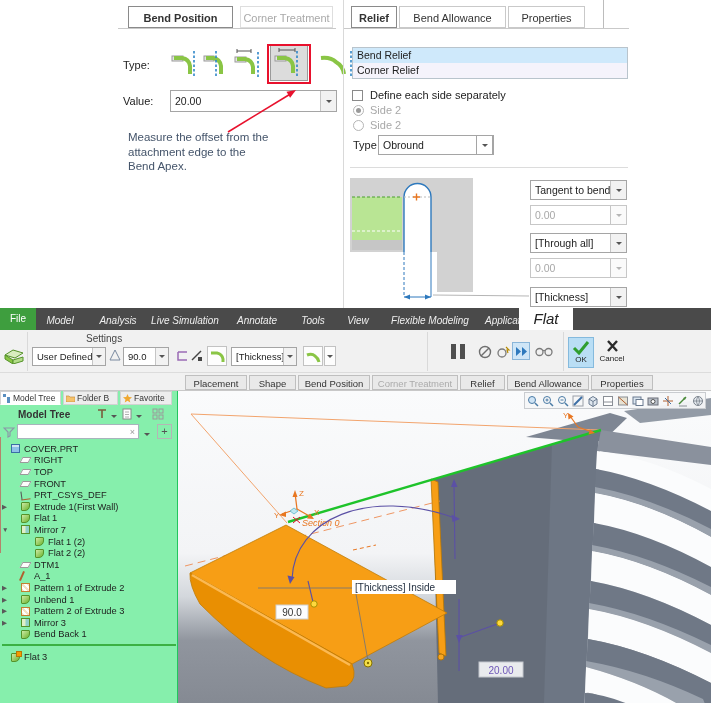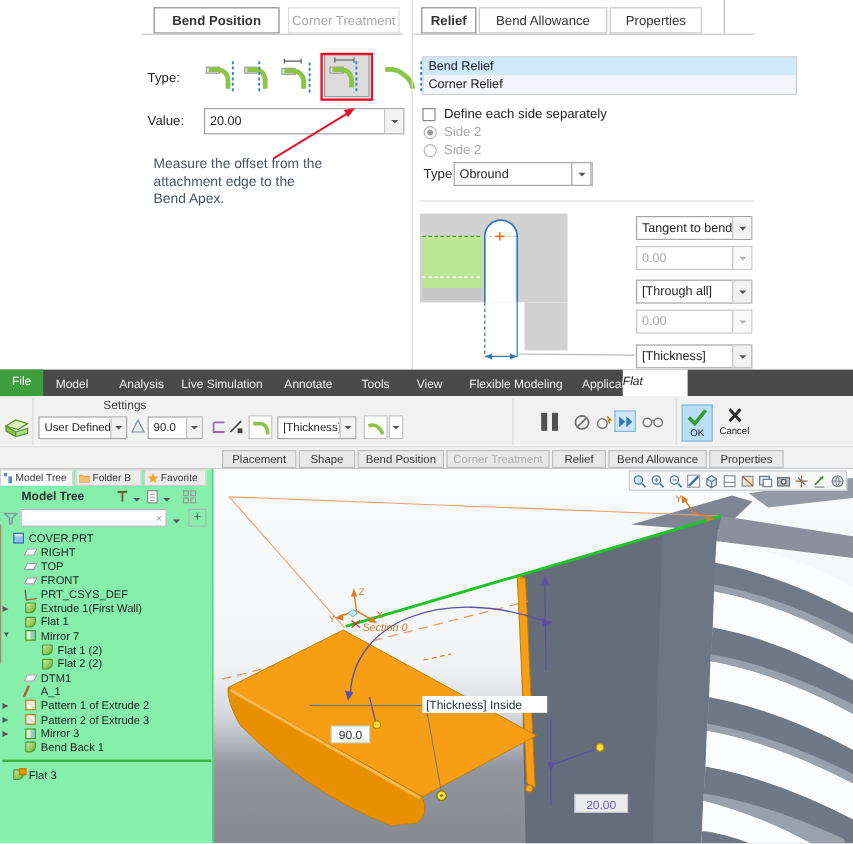--- a/index.html
+++ b/index.html
@@ -16,23 +16,23 @@
   .cmb .val{flex:1;overflow:hidden;white-space:nowrap;}
   .cmb .arw{width:15px;align-self:stretch;border-left:1px solid #c5c5c5;background:#f2f2f2;display:flex;align-items:center;justify-content:center;}
   .tri{width:0;height:0;border:3.5px solid transparent;border-top-color:#555;margin-top:3px;}
   .cmb.dis{border-color:#c7c7c7;color:#a8a8a8;}
   .cmb.dis .tri{border-top-color:#b5b5b5;}
   
   .ticon{position:absolute;width:30px;height:36px;display:flex;align-items:center;justify-content:center;}
   .ticon.sel{background:#dcdcdc;border:1px solid #9a9a9a;box-sizing:border-box;}
   
   .ribbon{position:absolute;left:0;top:308px;width:711px;height:22px;background:#4a4a4a;}
-  .rmenu{position:absolute;top:2px;height:22px;line-height:22px;color:#efefef;font-size:10px;transform:translateX(-50%);white-space:nowrap;}
+  .rmenu{position:absolute;top:2px;height:22px;line-height:22px;color:#efefef;font-size:10px;transform:translateX(-50%);white-space:nowrap;font-style:italic;}
   .filetab{position:absolute;left:0;top:0;width:36px;height:22px;line-height:22px;text-align:center;color:#fff;background:#3e9e3e;font-size:10px;}
-  .flattab{position:absolute;left:519px;top:0;width:54px;height:24px;line-height:22px;background:#fff;color:#222;font-style:italic;font-size:10px;}
+  .flattab{position:absolute;left:519px;top:0;width:54px;height:24px;line-height:22px;text-align:center;background:#fff;color:#222;font-style:italic;font-size:15px;}
   
   .dash{position:absolute;left:0;top:330px;width:711px;height:43px;background:#f1f1f1;border-bottom:1px solid #dcdcdc;box-sizing:border-box;}
   .dtabs{position:absolute;left:0;top:373px;width:711px;height:18px;background:#f1f1f1;border-bottom:1px solid #c8c8c8;box-sizing:border-box;}
   .dbtab{position:absolute;top:2px;height:15px;line-height:15px;text-align:center;font-size:9.5px;background:#e9e9e9;border:1px solid #bfbfbf;box-sizing:border-box;color:#333;}
   .dbtab.disabled{color:#ababab;}
   .toolbtn{position:absolute;width:20px;height:20px;border:1px solid #c2c2c2;background:#fdfdfd;box-sizing:border-box;display:flex;align-items:center;justify-content:center;}
   
   .treepanel{position:absolute;left:0;top:391px;width:178px;height:312px;background:#86efac;border-right:1px solid #22c55e;box-sizing:border-box;}
   .ttab{position:absolute;top:0;height:14px;line-height:14px;font-size:8.5px;color:#333;background:#ededed;border:1px solid #d2d2d2;box-sizing:border-box;display:flex;align-items:center;padding:0 2px;overflow:hidden;white-space:nowrap;}
   .ttab.active{background:#fff;border-bottom-color:#fff;}
@@ -137,21 +137,21 @@
 
   <div class="vline" style="left:343px;top:0;height:308px;"></div>
 
   <div class="abs" style="left:344px;top:0;width:290px;height:308px;">
     <div class="dtab active" style="left:7px;top:6px;width:46px;">Relief</div>
     <div class="dtab" style="left:55px;top:6px;width:107px;">Bend Allowance</div>
     <div class="dtab" style="left:164px;top:6px;width:77px;">Properties</div>
     <div class="hline" style="left:0;top:28px;width:285px;"></div>
     <div class="vline" style="left:259px;top:0;height:28px;background:#bcbcbc;"></div>
 
-    <div class="abs" style="left:8px;top:47px;width:312px;border:1px solid #b9c4cc;box-sizing:border-box;background:#fff;">
+    <div class="abs" style="left:8px;top:47px;width:276px;border:1px solid #b9c4cc;box-sizing:border-box;background:#fff;">
       <div class="lrow" style="background:#cfe9fb;">Bend Relief</div>
       <div class="lrow" style="background:#f5f3fb;">Corner Relief</div>
     </div>
 
     <div class="chk" style="left:8px;top:90px;"></div>
     <div class="lbl" style="left:26px;top:89px;">Define each side separately</div>
 
     <div class="rad on" style="left:9px;top:105px;"></div>
     <div class="lbl" style="left:26px;top:104px;color:#a8a8a8;">Side 2</div>
     <div class="rad" style="left:9px;top:120px;"></div>
@@ -477,20 +477,26 @@
         </div>
       <div class="trow">
           <span class="exp exp-r"></span>
           <span class="ind1"></span>
           <span class="ic ic-pattern"></span>
           <span>Pattern 1 of Extrude 2</span>
         </div>
       <div class="trow">
           <span class="exp exp-r"></span>
           <span class="ind1"></span>
+          <span class="ic ic-green"></span>
+          <span>Unbend 1</span>
+        </div>
+      <div class="trow">
+          <span class="exp exp-r"></span>
+          <span class="ind1"></span>
           <span class="ic ic-pattern"></span>
           <span>Pattern 2 of Extrude 3</span>
         </div>
       <div class="trow">
           <span class="exp exp-r"></span>
           <span class="ind1"></span>
           <span class="ic ic-mirror"></span>
           <span>Mirror 3</span>
         </div>
       <div class="trow">

